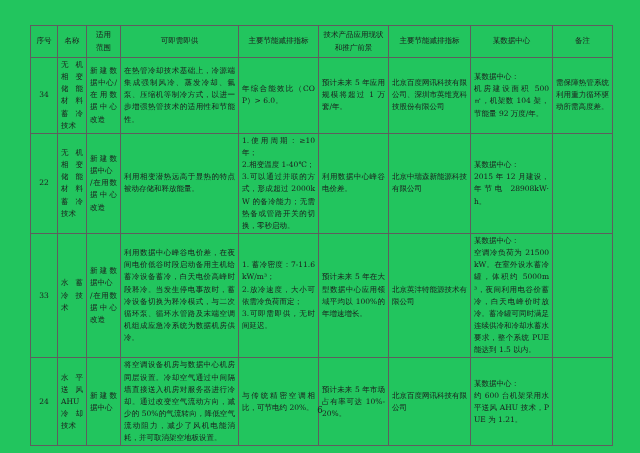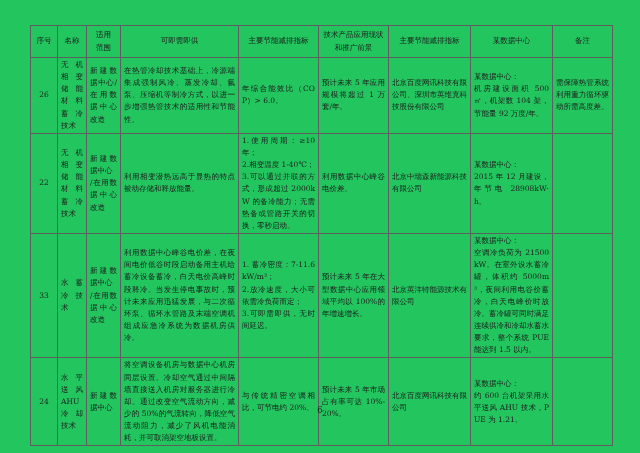--- a/index.html
+++ b/index.html
@@ -70,21 +70,21 @@
         <th>可即需即供</th>
         <th>主要节能减排指标</th>
         <th>技术产品应用现状
 和推广前景</th>
         <th>主要节能减排指标</th>
         <th>某数据中心</th>
         <th>备注</th>
       </tr>
 
       <tr class="r-21">
-        <td class="c-center">26</td>
+        <td class="c-center">34</td>
         <td>无机相变储能材料蓄冷技术</td>
         <td>新建数据中心/在用数据中心改造</td>
         <td>在热管冷却技术基础上，冷源端集成强制风冷、蒸发冷却、氟泵、压缩机等制冷方式，以进一步增强热管技术的适用性和节能性。</td>
         <td>年综合能效比（COP）&gt; 6.0。</td>
         <td>预计未来 5 年应用规模将超过 1 万套/年。</td>
         <td>北京百度网讯科技有限公司、深圳市英维克科技股份有限公司</td>
         <td>某数据中心：
 机房建设面积 500 ㎡，机架数 104 架，节能量 92 万度/年。</td>
         <td>需保障热管系统利用重力循环驱动所需高度差。</td>
       </tr>
@@ -103,21 +103,21 @@
         <td>某数据中心：
 2015 年 12 月建设，年节电 28908kW·h。</td>
         <td></td>
       </tr>
 
       <tr class="r-23">
         <td class="c-center">33</td>
         <td>水蓄冷技术</td>
         <td>新建数据中心
 /在用数据中心改造</td>
-        <td>利用数据中心峰谷电价差，在夜间电价低谷时段启动备用主机给蓄冷设备蓄冷，白天电价高峰时段释冷。当发生停电事故时，预计未来应用迅猛发展，与二次循环泵、循环水管路及末端空调机组成应急冷系统为数据机房供冷。</td>
+        <td>利用数据中心峰谷电价差，在夜间电价低谷时段启动备用主机给蓄冷设备蓄冷，白天电价高峰时段释冷。当发生停电事故时，蓄冷设备切换为释冷模式，与二次循环泵、循环水管路及末端空调机组成应急冷系统为数据机房供冷。</td>
         <td>1. 蓄冷密度：7-11.6kW/m³；
 2.放冷速度，大小可依需冷负荷而定；
 3.可即需即供，无时间延迟。</td>
         <td>预计未来 5 年在大型数据中心应用领域平均以 100%的年增速增长。</td>
         <td>北京英沣特能源技术有限公司</td>
         <td>某数据中心：
 空调冷负荷为 21500kW。在室外设水蓄冷罐，体积约 5000m³，夜间利用电谷价蓄冷，白天电峰价时放冷。蓄冷罐可同时满足连续供冷和冷却水蓄水要求，整个系统 PUE 能达到 1.5 以内。</td>
         <td></td>
       </tr>
 

